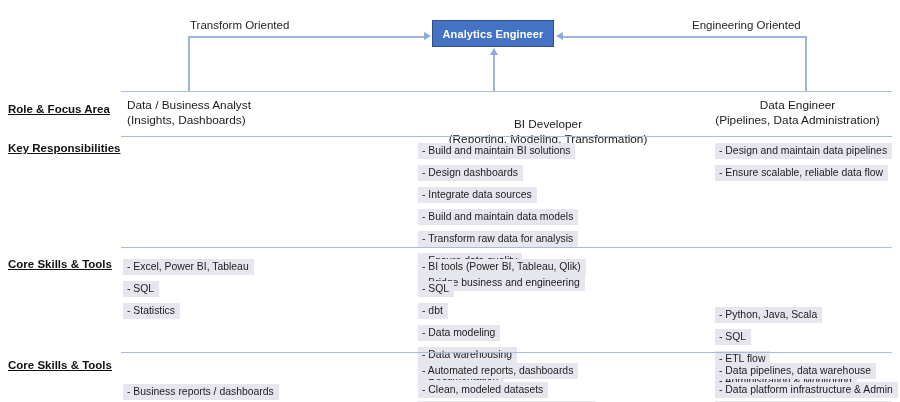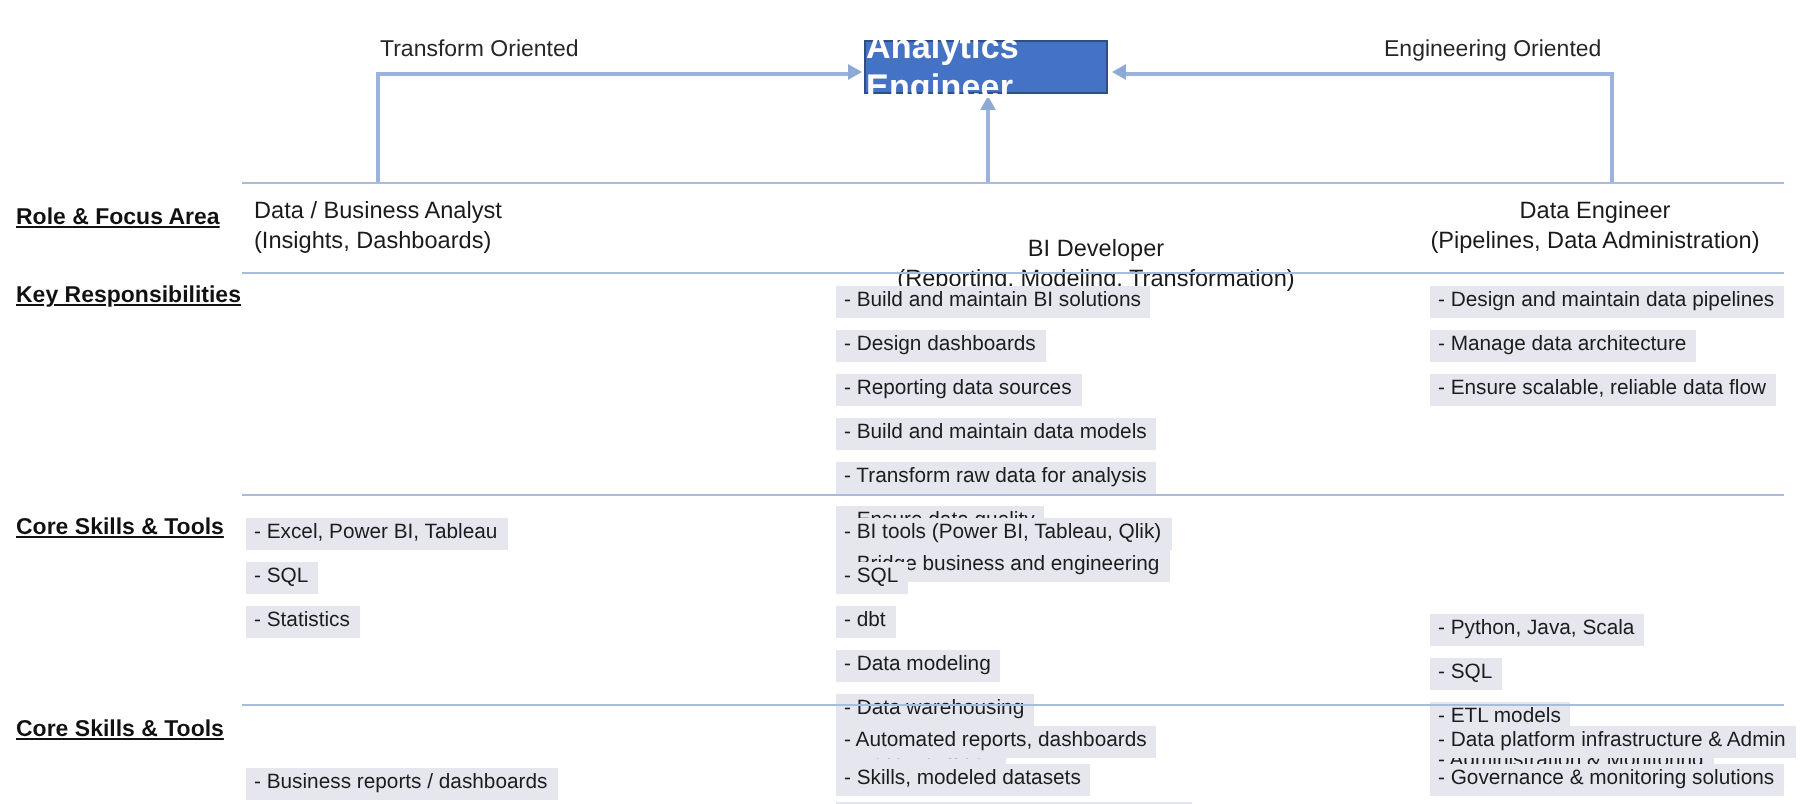--- a/index.html
+++ b/index.html
@@ -18,21 +18,21 @@
   #canvas { position: absolute; inset: 0; }
 
   
   .flow-box {
     position: absolute;
     left: 432px; top: 20px;
     width: 122px; height: 27px;
     background: #4472C4;
     border: 1.6px solid #2F4D86;
     color: #ffffff;
-    font-size: 17px;
+    font-size: 11px;
     font-weight: bold;
     display: flex;
     align-items: center;
     justify-content: center;
     letter-spacing: .1px;
   }
 
   .conn { position: absolute; background: #9CB3DC; }
   .conn-h { height: 1.6px; }
   .conn-v { width: 1.6px; }
@@ -150,29 +150,28 @@
     <div class="head-title">Data Engineer</div>
     <div class="head-title">(Pipelines, Data Administration)</div>
   </div>
 
   <div class="rule" style="top:136px;"></div>
   <div class="rule-label" style="top:142px;">Key Responsibilities</div>
 
   <div class="bullets" style="left:418px; top:140px;">
       <div><span class="bullet">- Build and maintain BI solutions</span></div>
       <div><span class="bullet">- Design dashboards</span></div>
-      <div><span class="bullet">- Reporting data sources</span></div>
+      <div><span class="bullet">- Integrate data sources</span></div>
       <div><span class="bullet">- Build and maintain data models</span></div>
       <div><span class="bullet">- Transform raw data for analysis</span></div>
       <div><span class="bullet">- Ensure data quality</span></div>
       <div><span class="bullet">- Bridge business and engineering</span></div>
     </div>
   <div class="bullets" style="left:715px; top:140px;">
       <div><span class="bullet">- Design and maintain data pipelines</span></div>
-      <div><span class="bullet">- Manage data architecture</span></div>
       <div><span class="bullet">- Ensure scalable, reliable data flow</span></div>
     </div>
 
   <div class="rule" style="top:247px;"></div>
   <div class="rule-label" style="top:258px;">Core Skills &amp; Tools</div>
 
   <div class="bullets" style="left:123px; top:256px;">
       <div><span class="bullet">- Excel, Power BI, Tableau</span></div>
       <div><span class="bullet">- SQL</span></div>
       <div><span class="bullet">- Statistics</span></div>
@@ -181,34 +180,35 @@
       <div><span class="bullet">- BI tools (Power BI, Tableau, Qlik)</span></div>
       <div><span class="bullet">- SQL</span></div>
       <div><span class="bullet">- dbt</span></div>
       <div><span class="bullet">- Data modeling</span></div>
       <div><span class="bullet">- Data warehousing</span></div>
       <div><span class="bullet">- Documentation</span></div>
     </div>
   <div class="bullets" style="left:715px; top:256px;margin-top:48px;">
       <div><span class="bullet">- Python, Java, Scala</span></div>
       <div><span class="bullet">- SQL</span></div>
-      <div><span class="bullet">- ETL models</span></div>
+      <div><span class="bullet">- ETL flow</span></div>
       <div><span class="bullet">- Administration &amp; Monitoring</span></div>
     </div>
 
   <div class="rule" style="top:352px;"></div>
   <div class="rule-label" style="top:359px;">Core Skills &amp; Tools</div>
 
   <div class="bullets tight" style="left:123px; top:381px;">
       <div><span class="bullet">- Business reports / dashboards</span></div>
       <div><span class="bullet">- Insights, Ad-hoc SQL Analytics</span></div>
     </div>
   <div class="bullets tight" style="left:418px; top:360px;">
       <div><span class="bullet">- Automated reports, dashboards</span></div>
-      <div><span class="bullet">- Skills, modeled datasets</span></div>
+      <div><span class="bullet">- Clean, modeled datasets</span></div>
       <div><span class="bullet">- Reusable data assets, data models</span></div>
     </div>
   <div class="bullets tight" style="left:715px; top:360px;">
+      <div><span class="bullet">- Data pipelines, data warehouse</span></div>
       <div><span class="bullet">- Data platform infrastructure &amp; Admin</span></div>
       <div><span class="bullet">- Governance &amp; monitoring solutions</span></div>
     </div>
 
 </div>
 
 </body></html>

